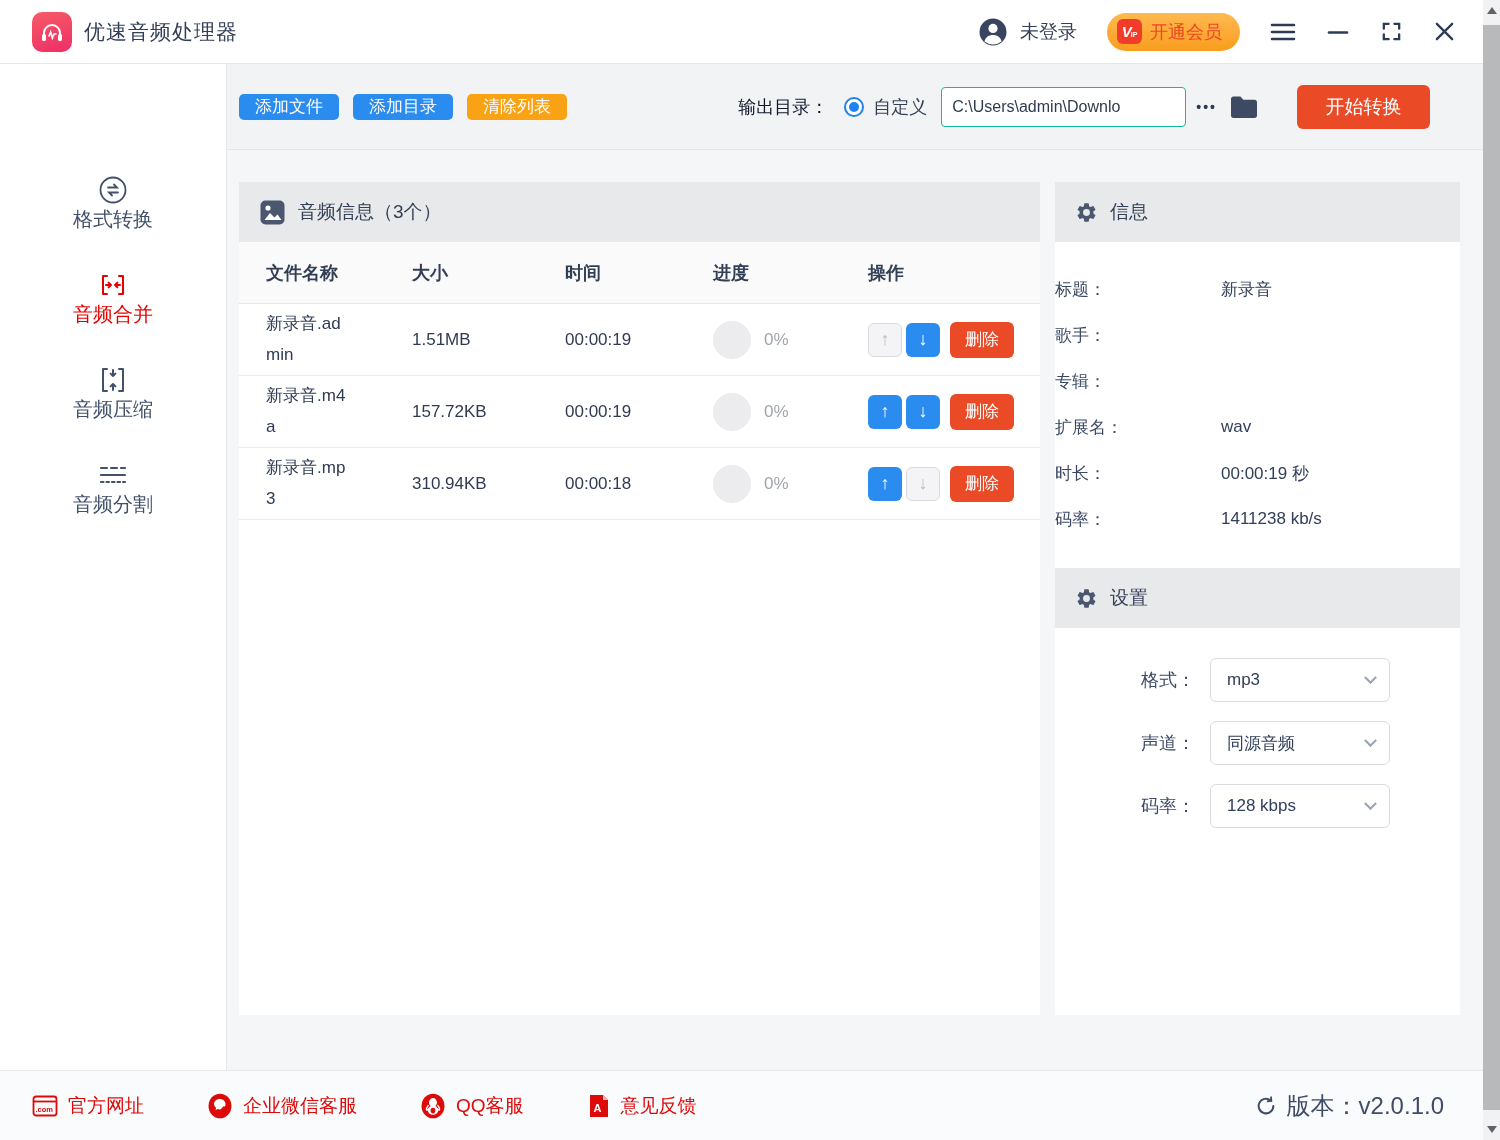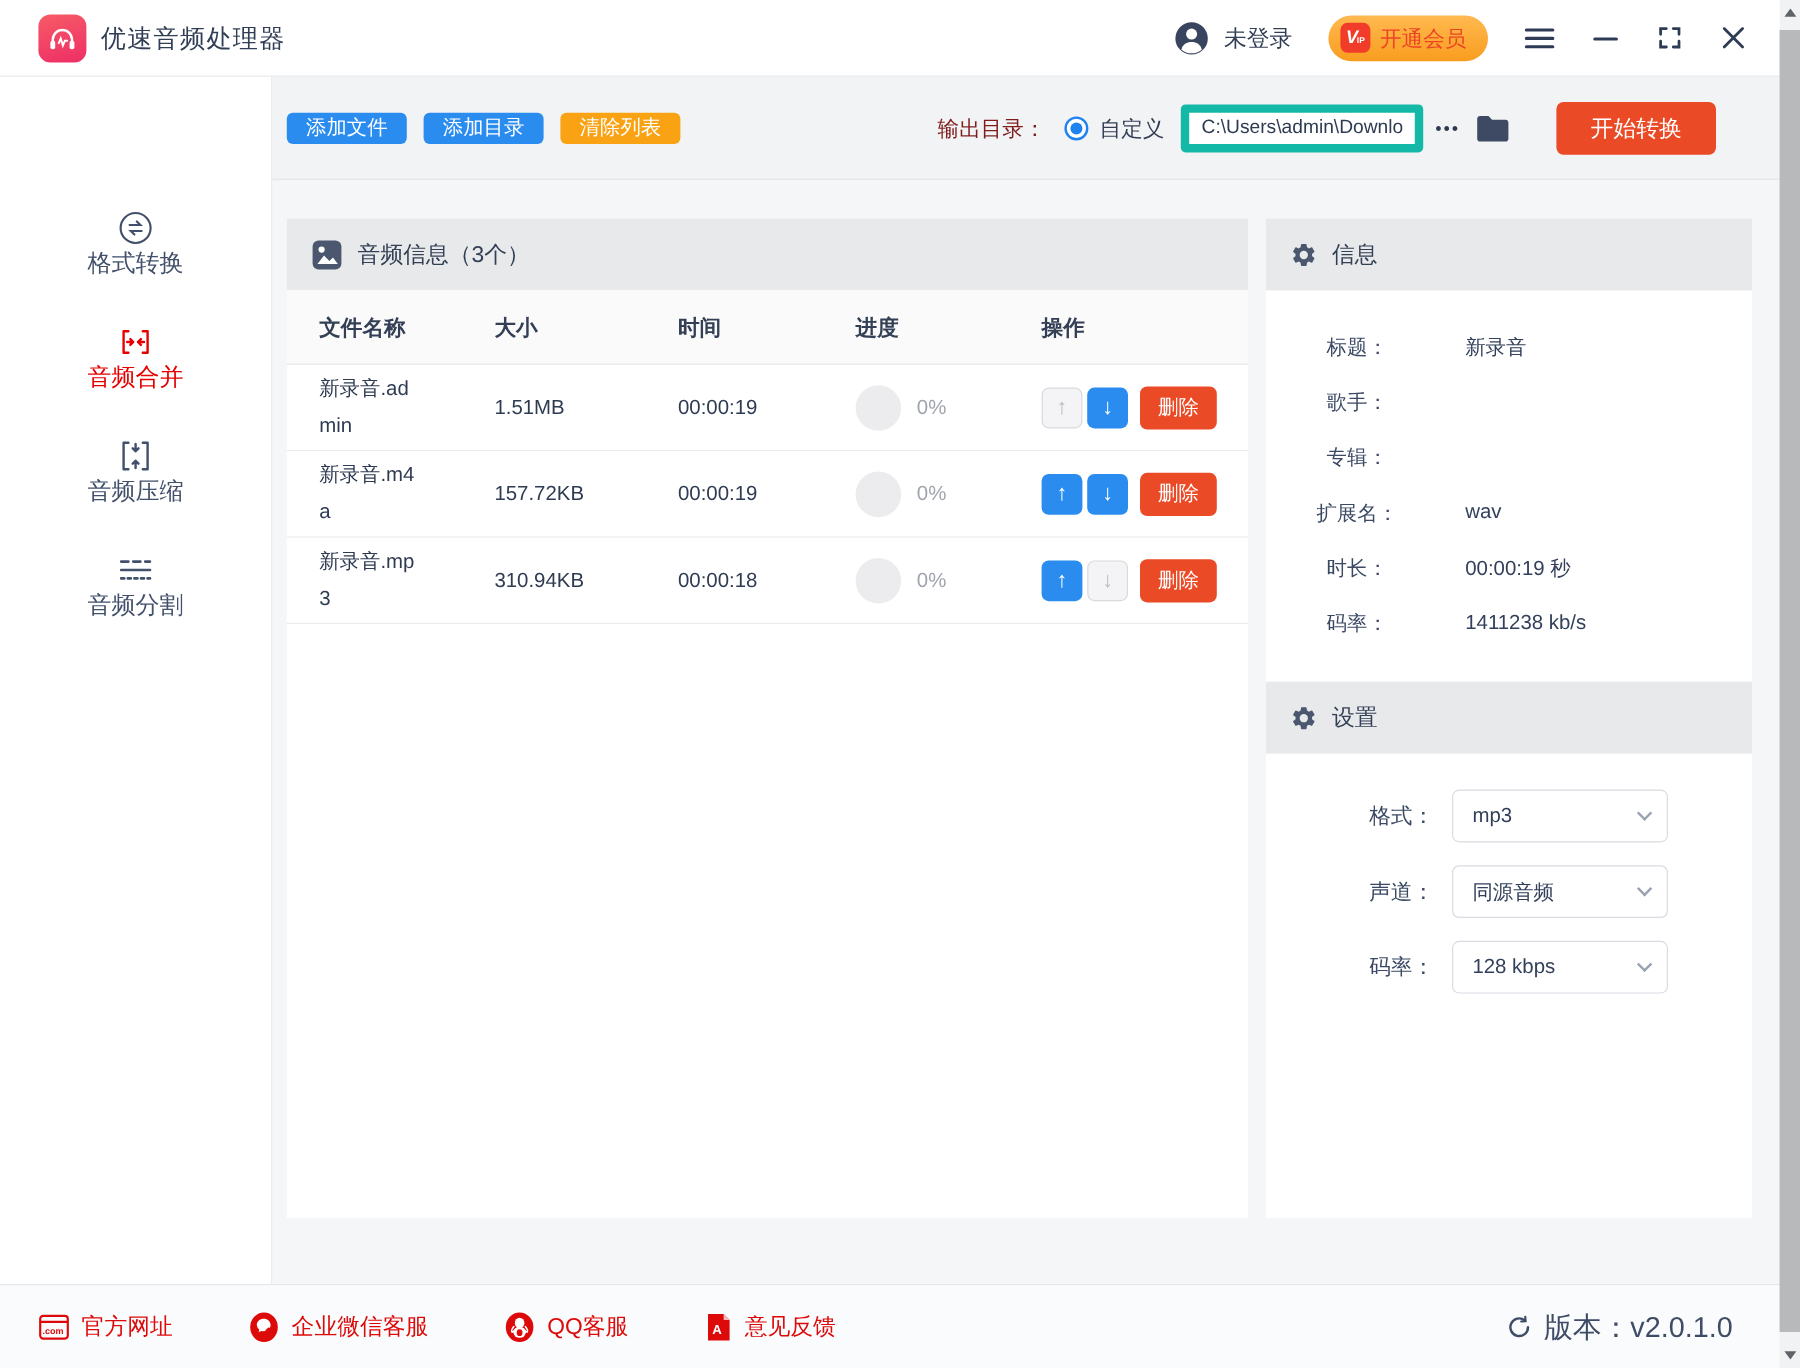--- a/index.html
+++ b/index.html
@@ -39,26 +39,26 @@
 
   
   .toolbar { height:86px; flex:0 0 86px; background:#f2f3f5; border-bottom:1px solid #e4e6e9;
              display:flex; align-items:center; padding:0 70px 0 12px; }
   .btn { border:none; cursor:pointer; font-family:Liberation Serif, serif; border-radius:5px; color:#fff;
          font-size:17px; height:26px; padding:0 16px; }
   .btn.blue { background:#2b8cf0; }
   .btn.orange { background:#f9a213; }
   .tool-left { display:flex; gap:14px; }
   .tool-right { margin-left:auto; display:flex; align-items:center; }
-  .out-label { font-size:18px; color:#7f1d1d; margin-right:16px; }
+  .out-label { font-size:18px; color:#0f172a; margin-right:16px; }
   .radio { width:20px; height:20px; border-radius:50%; border:2px solid #1e82f0; background:#fff;
            display:inline-flex; align-items:center; justify-content:center; cursor:pointer; }
   .radio .dot { width:10px; height:10px; border-radius:50%; background:#1e82f0; }
   .radio-lbl { font-size:18px; color:#333f55; margin:0 14px 0 9px; }
-  .path-input { width:202px; height:40px; border:7px solid #14b8a6; border-radius:4px;
+  .path-input { width:245px; height:40px; border:1px solid #14b8a6; border-radius:4px;
                 padding:0 10px; font-size:16px; color:#2f3b52; background:#fff; font-family:inherit; }
   .more-btn { background:none; border:none; cursor:pointer; font-size:14px; font-weight:bold;
               letter-spacing:2px; color:#2e3a52; margin:0 12px 0 10px; }
   .folder-btn { background:none; border:none; cursor:pointer; display:flex; }
   .start-btn { width:133px; height:44px; border:none; border-radius:6px; background:#ea4a26;
                color:#fff; font-size:19px; cursor:pointer; margin-left:38px; font-family:inherit; }
 
   
   .content { position:relative; flex:1; background:#f5f6f8; }
   .panel { position:absolute; top:32px; background:#ffffff; }
@@ -81,21 +81,21 @@
   .mv { width:34px; height:34px; border-radius:6px; border:none; cursor:pointer;
         font-size:18px; display:flex; align-items:center; justify-content:center; font-family:inherit; }
   .mv.on { background:#2b8cf0; color:#fff; }
   .mv.off { background:#f4f4f6; border:1px solid #dadade; color:#b9bcc4; }
   .del { width:64px; height:36px; margin-left:6px; border:none; border-radius:6px; background:#ea4a26;
          color:#fff; font-size:17px; cursor:pointer; font-family:inherit; }
 
   .right-panel { left:828px; width:405px; height:833px; }
   .info-body { padding:24px 0 26px 0; }
   .field-row { display:flex; align-items:center; height:46px; }
-  .field-row .flabel { width:152px; text-align:center; font-size:17px; color:#3b4964; }
+  .field-row .flabel { width:152px; text-align:left; font-size:17px; color:#3b4964; }
   .field-row .fvalue { margin-left:14px; font-size:17px; color:#33405a; }
   .set-body { padding:30px 0; }
   .set-row { display:flex; align-items:center; margin-bottom:19px; height:44px; }
   .set-row .flabel { width:140px; text-align:right; font-size:18px; color:#3b4964; }
   .select { margin-left:15px; width:180px; height:44px; border:1px solid #d9dce1; border-radius:6px;
             background:#fff; display:flex; align-items:center; padding:0 14px 0 16px;
             font-size:17px; color:#33405a; cursor:pointer; }
   .select .chev { margin-left:auto; width:9px; height:9px; border-right:2px solid #9aa2b1;
                   border-bottom:2px solid #9aa2b1; transform:rotate(45deg) translate(-2px,-2px); }
 

